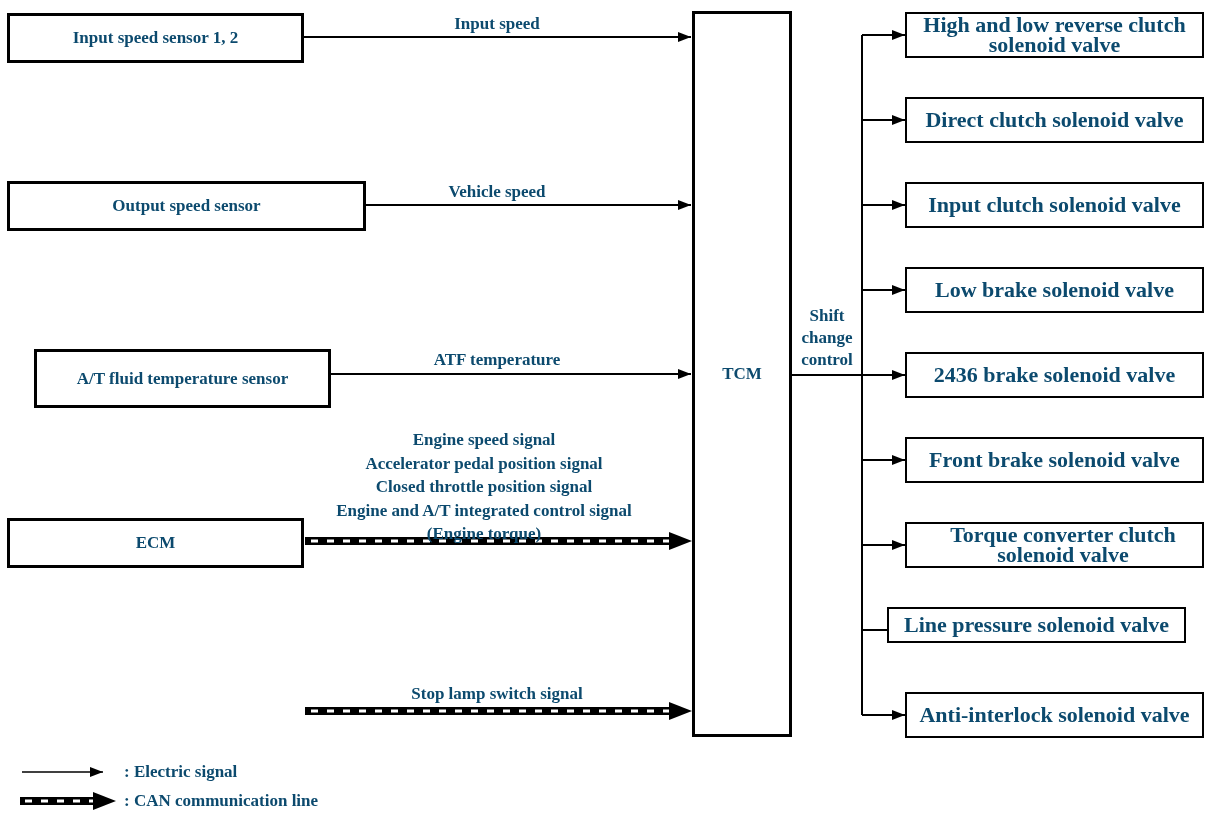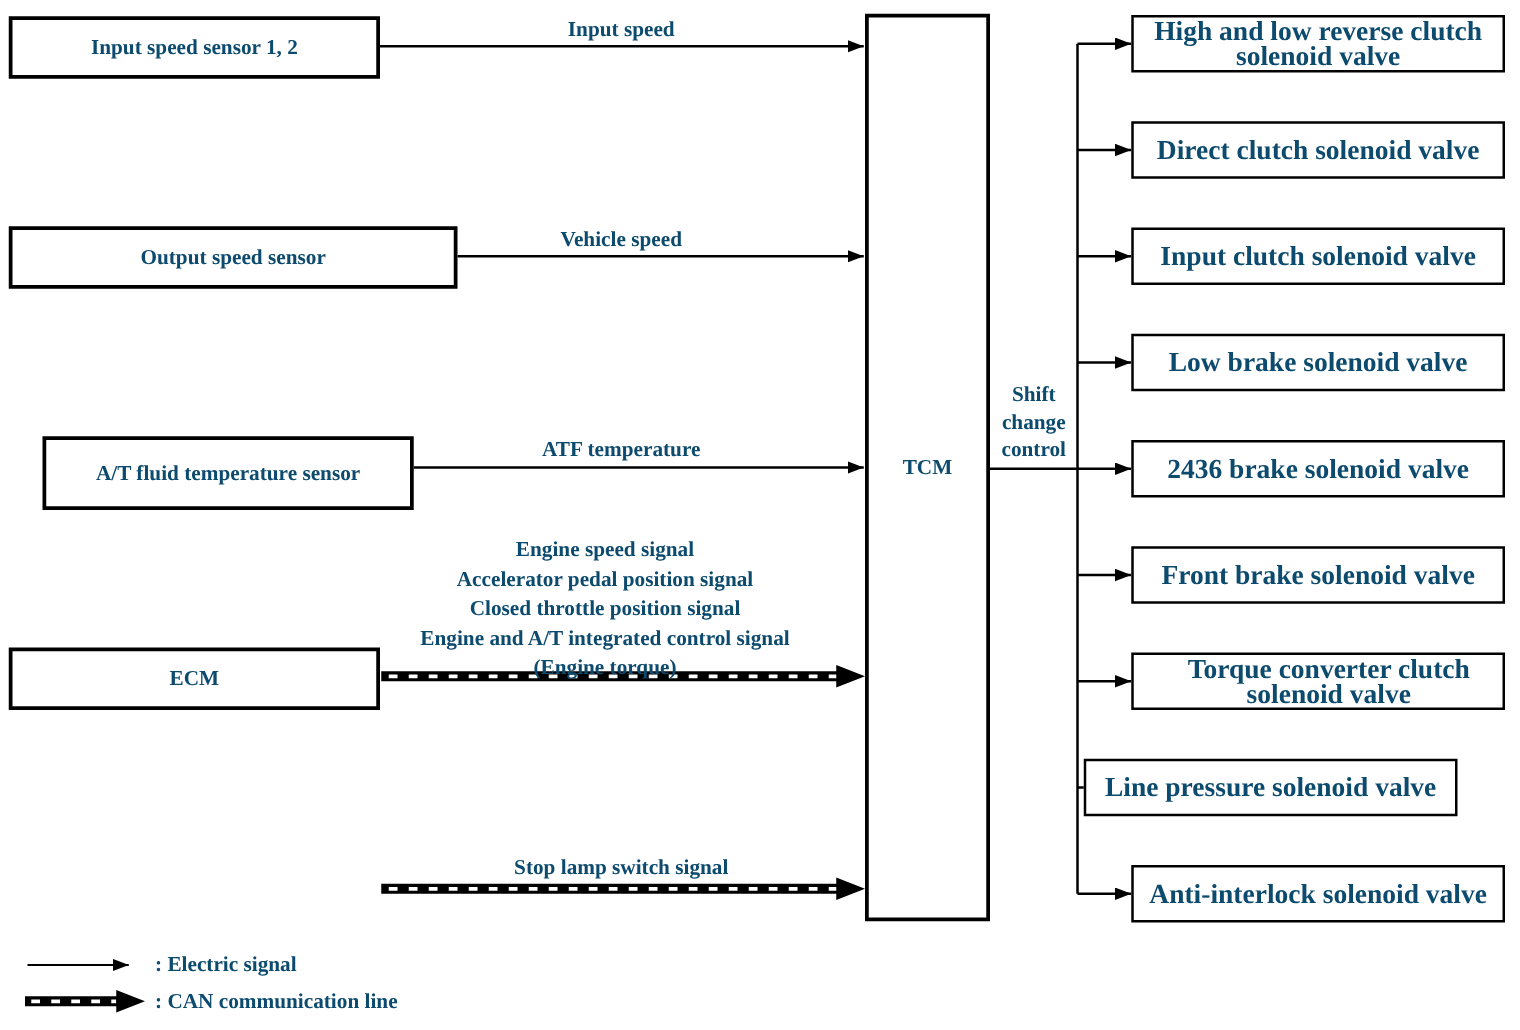--- a/index.html
+++ b/index.html
@@ -113,21 +113,21 @@
 
   <div class="box tcmbox" style="left:692px; top:11px; width:100px; height:726px;">TCM</div>
 
   <div class="box rightbox" style="left:905px; top:12px; width:299px; height:46px;">High and low reverse clutch solenoid valve</div>
   <div class="box rightbox" style="left:905px; top:97px; width:299px; height:46px;">Direct clutch solenoid valve</div>
   <div class="box rightbox" style="left:905px; top:182px; width:299px; height:46px;">Input clutch solenoid valve</div>
   <div class="box rightbox" style="left:905px; top:267px; width:299px; height:46px;">Low brake solenoid valve</div>
   <div class="box rightbox" style="left:905px; top:352px; width:299px; height:46px;">2436 brake solenoid valve</div>
   <div class="box rightbox" style="left:905px; top:437px; width:299px; height:46px;">Front brake solenoid valve</div>
   <div class="box rightbox" style="left:905px; top:522px; width:299px; height:46px;padding-left:21px;">Torque converter clutch solenoid valve</div>
-  <div class="box rightbox" style="left:867px; top:607px; width:299px; height:46px;">Line pressure solenoid valve</div>
+  <div class="box rightbox" style="left:887px; top:607px; width:299px; height:36px;">Line pressure solenoid valve</div>
   <div class="box rightbox" style="left:905px; top:692px; width:299px; height:46px;">Anti-interlock solenoid valve</div>
 
   <div class="siglabel" style="left:297px; top:14px; width:400px;">Input speed</div>
   <div class="siglabel" style="left:297px; top:182px; width:400px;">Vehicle speed</div>
   <div class="siglabel" style="left:297px; top:350px; width:400px;">ATF temperature</div>
 
   <div class="sigblock" style="left:274px; top:416px; width:420px;margin-top:12px;">
     <div>Engine speed signal</div>
     <div>Accelerator pedal position signal</div>
     <div>Closed throttle position signal</div>

